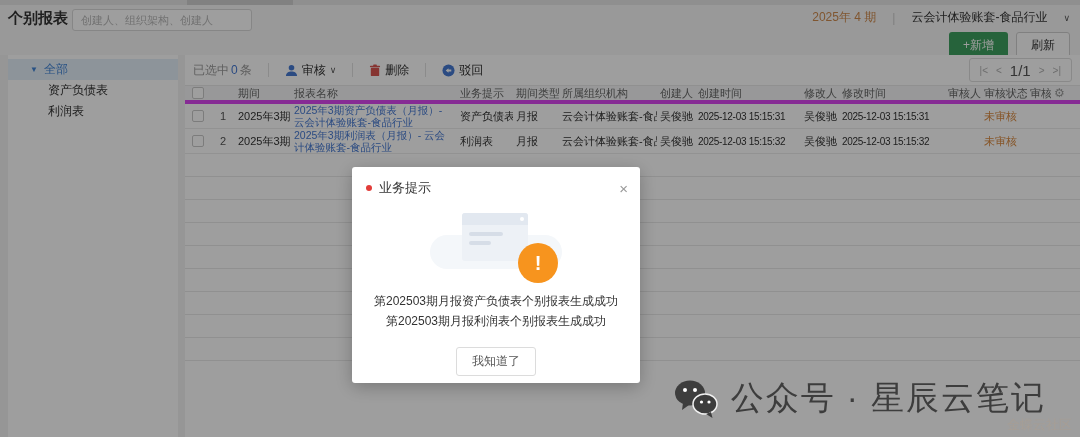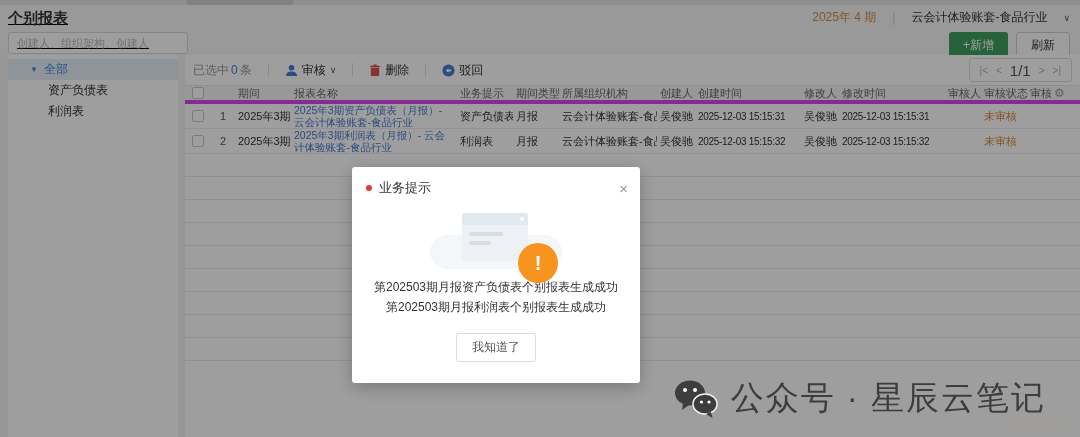--- a/index.html
+++ b/index.html
@@ -5,21 +5,21 @@
   * { margin:0; padding:0; box-sizing:border-box; }
   html,body { width:1080px; height:437px; overflow:hidden; }
   body { font-family:"Liberation Sans","DejaVu Sans",sans-serif; background:#f2f2f2; position:relative; }
 
   
   .tabstrip { height:5px; background:#e7e7e7; position:relative; }
   .tabstrip .seg { position:absolute; left:187px; width:106px; top:0; height:5px; background:#d0d0d0; }
 
   
   .header { height:50px; background:#f7f7f7; display:flex; justify-content:space-between; padding:4px 10px 0 8px; }
-  .h-left { display:flex; flex-direction:column; gap:4px;text-decoration:underline; }
+  .h-left { display:flex; gap:4px; }
   .page-title { font-size:15px; font-weight:bold; color:#333; }
   .search-input { width:180px; height:22px; border:1px solid #d9d9d9; border-radius:3px; background:#fff; font-size:11px; color:#333; padding:0 8px; outline:none; font-family:inherit; }
   .search-input::placeholder { color:#b8b8b8; }
   .h-right { display:flex; flex-direction:column; align-items:flex-end; gap:6px; }
   .period-row { display:flex; align-items:center; gap:16px; font-size:12px; }
   .period-text { color:#cf8b4e; }
   .sep { color:#ccc; }
   .account-text { color:#333; }
   .caret { font-size:9px; color:#555; }
   .btn-row { display:flex; gap:8px; }
@@ -69,21 +69,21 @@
   .modal-title { font-size:13px; color:#333; }
   .modal-close { margin-left:auto; color:#999; font-size:15px; cursor:pointer; line-height:1; }
   .illus { position:relative; width:96px; height:64px; margin:16px auto 0; }
   .cloud { position:absolute; left:-18px; top:22px; width:132px; height:34px; background:#f4f7fa; border-radius:20px; }
   .card { position:absolute; left:14px; top:0; width:66px; height:48px; background:#edf1f6; border-radius:3px; overflow:hidden; }
   .card-top { height:12px; background:#e2e8f0; position:relative; }
   .card-dot { position:absolute; right:4px; top:4px; width:4px; height:4px; border-radius:50%; background:#fff; }
   .line1 { width:34px; height:4px; background:#d6dde7; margin:7px 0 0 7px; border-radius:2px; }
   .line2 { width:22px; height:4px; background:#d6dde7; margin:5px 0 0 7px; border-radius:2px; }
   .badge { position:absolute; right:-14px; bottom:-6px; width:40px; height:40px; border-radius:50%; background:#f7941e; color:#fff; font-weight:bold; font-size:20px; display:flex; align-items:center; justify-content:center; }
-  .modal-msgs { text-align:center; font-size:12px; color:#333; line-height:20px; }
+  .modal-msgs { margin-top:14px; text-align:center; font-size:12px; color:#333; line-height:20px; }
   .modal-foot { text-align:center; margin-top:16px; }
   .btn-know { background:#fff; border:1px solid #dcdcdc; border-radius:3px; font-size:12px; color:#555; padding:5px 15px; font-family:inherit; cursor:pointer; }
 
   
   .watermark { position:fixed; right:34px; bottom:16px; display:flex; align-items:center; gap:12px; z-index:70; color:#3d3d3d; font-size:33px; letter-spacing:2px; font-weight:500; }
   .corner-mark { position:fixed; right:8px; bottom:3px; z-index:70; font-size:13px; color:#a89e94; opacity:0.85; }
 </style>
 </head>
 <body>
 

